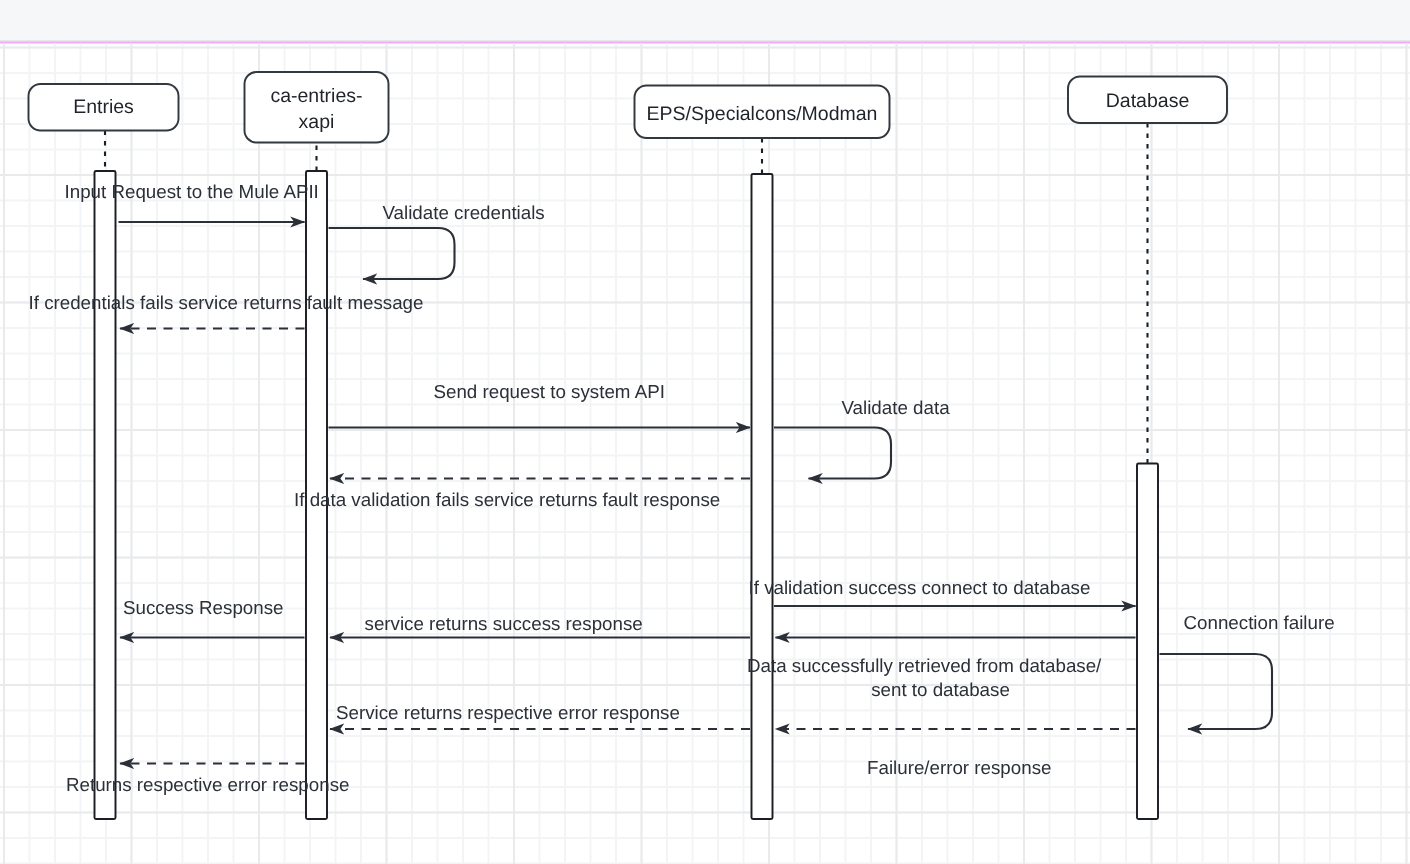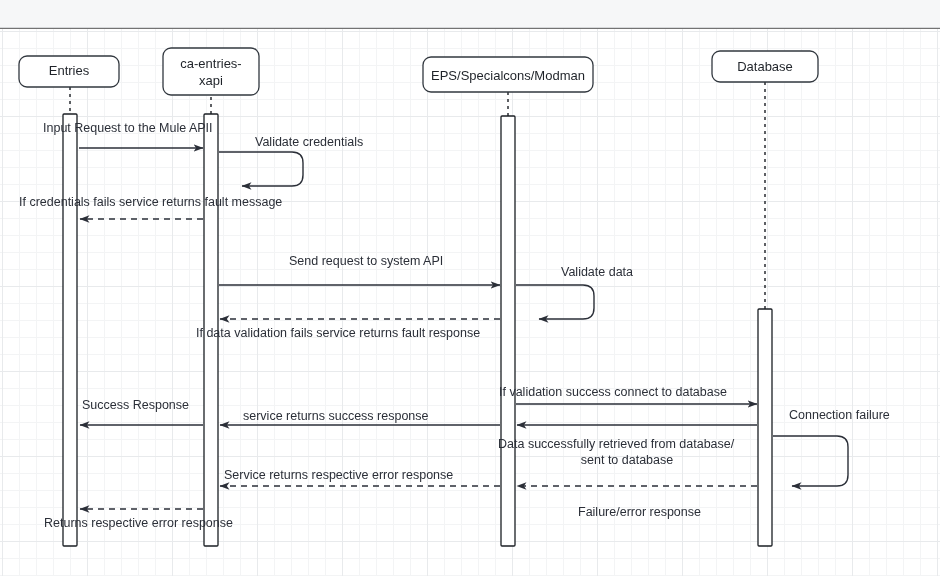--- a/index.html
+++ b/index.html
@@ -5,21 +5,21 @@
   html, body {
     margin: 0; padding: 0;
     width: 940px; height: 576px;
     background: #ffffff;
     font-family: "Liberation Sans", sans-serif;
     overflow: hidden;
   }
   #canvas {
     position: relative;
     width: 940px; height: 576px;
-    background: #737373;
+    background: #f0abfc;
   }
   
   .top-band {
     position: absolute; left: 0; top: 0;
     width: 940px; height: 28px;
     background: #f6f7f8;
     border-bottom: 1px solid #d6d8da;
     box-sizing: border-box;
   }
   

